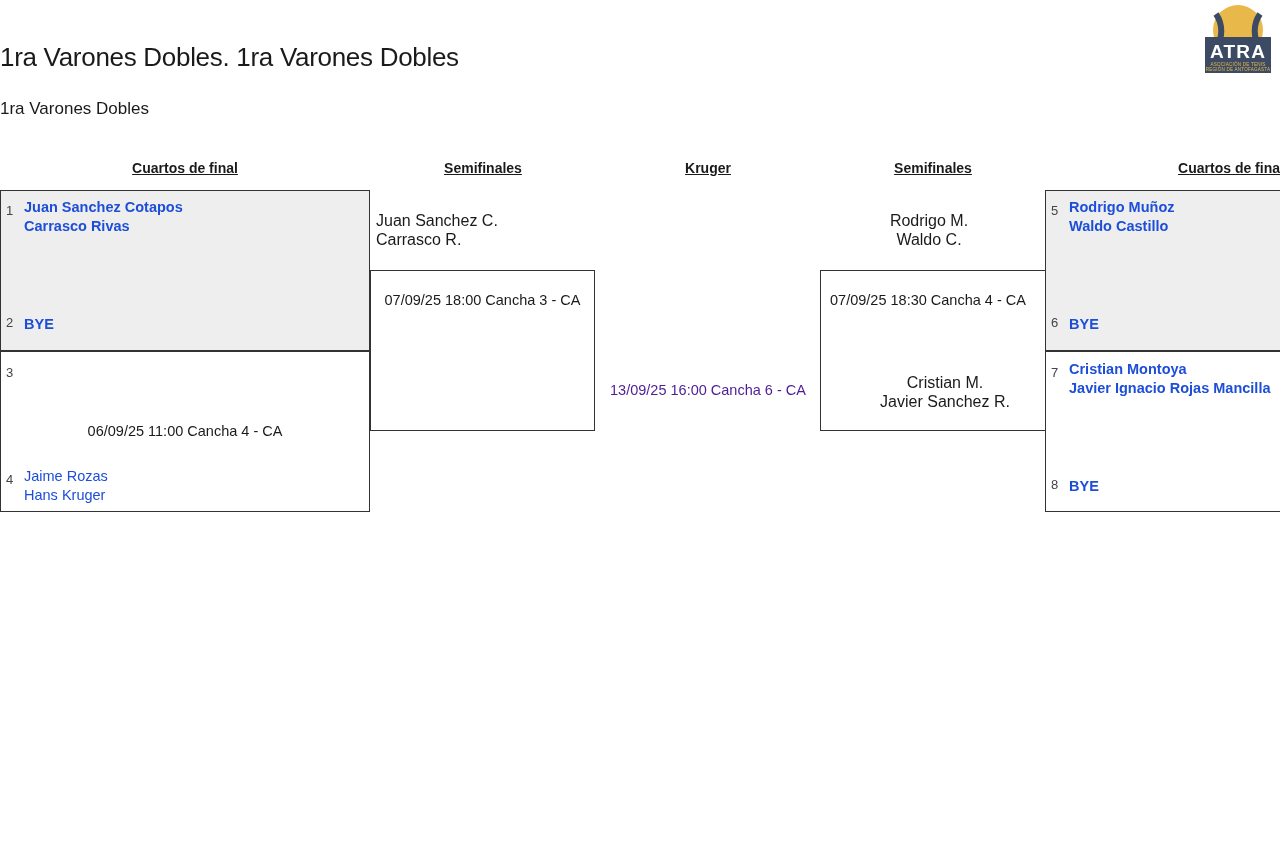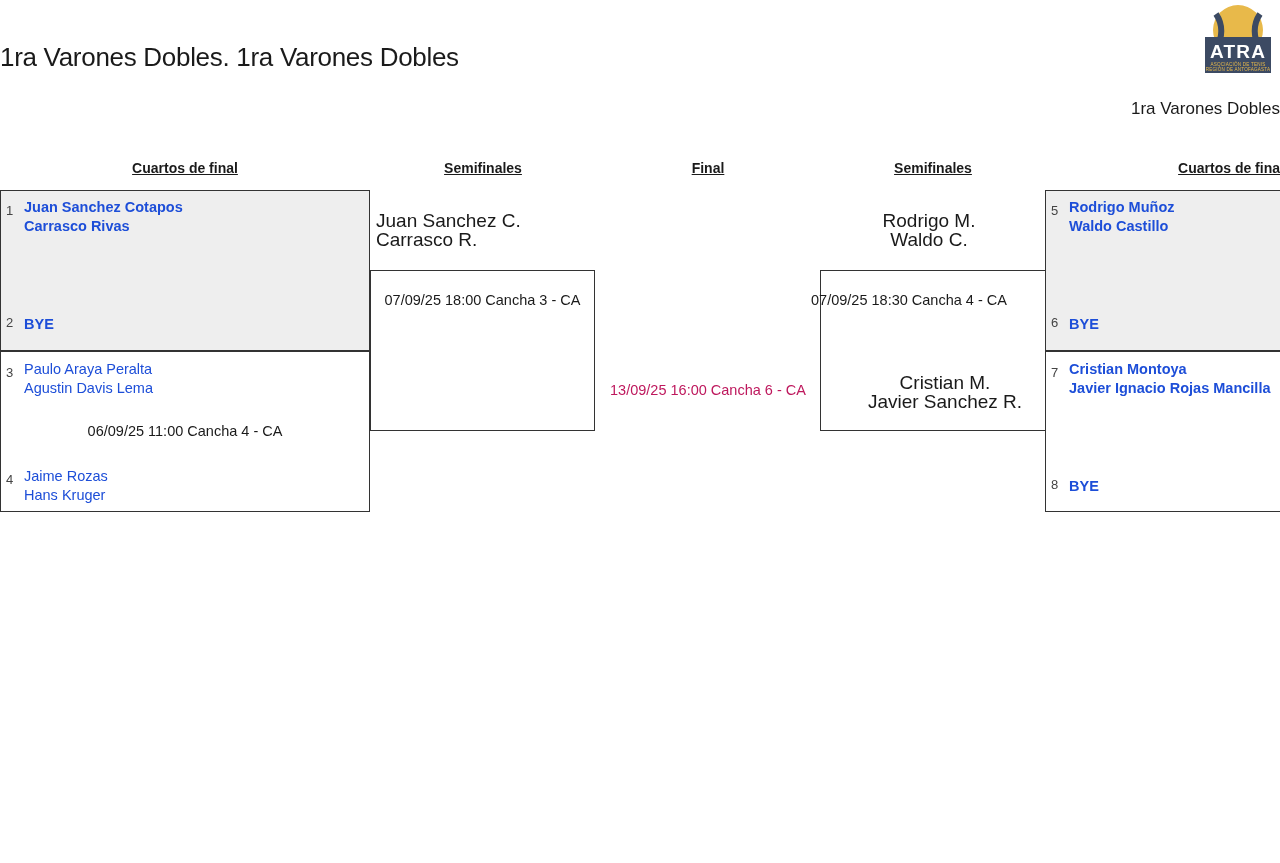--- a/index.html
+++ b/index.html
@@ -47,21 +47,21 @@
     right: 0; top: 0;
     width: 84px; height: 82px;
   }
   #logo svg { display: block; }
 
   
   #draw-name {
     position: absolute;
     left: 0; top: 99px;
     width: 1280px;
-    text-align: right;
+    text-align: left;
     font-size: 17px;
     font-weight: 400;
     color: #1a1a1a;
   }
 
   
   .round-header {
     position: absolute;
     top: 160px;
     font-size: 14px;
@@ -117,37 +117,37 @@
     position: absolute;
     font-size: 14.5px;
     line-height: 19px;
     color: #1a1a1a;
     text-align: center;
   }
 
   
   .sf-names {
     position: absolute;
-    font-size: 19px;
+    font-size: 16px;
     line-height: 19px;
     color: #1a1a1a;
     white-space: nowrap;
   }
   .sf-names.left  { text-align: left; }
   .sf-names.right { text-align: center; }
 
   
   #final-sched {
     position: absolute;
     left: 596px;
     top: 382px;
     width: 224px;
     text-align: center;
     font-size: 14.5px;
-    color: #be185d;
+    color: #4c1d95;
     white-space: nowrap;
   }
 </style>
 </head>
 <body>
 
 <div id="header">
   <div id="tourney-subtitle">1ra Varones Dobles. 1ra Varones Dobles</div>
 
   <div id="logo">
@@ -162,21 +162,21 @@
       <text x="42" y="65.5" font-family="Liberation Sans, sans-serif" font-size="4.6" fill="#E8B94A" text-anchor="middle" letter-spacing="0.2">ASOCIACIÓN DE TENIS</text>
       <text x="42" y="71" font-family="Liberation Sans, sans-serif" font-size="4.6" fill="#E8B94A" text-anchor="middle" letter-spacing="0.2">REGIÓN DE ANTOFAGASTA</text>
     </svg>
   </div>
 </div>
 
 <div id="draw-name">1ra Varones Dobles</div>
 
 <div class="round-header" id="hdr-qf-left">Cuartos de final</div>
 <div class="round-header" id="hdr-sf-left">Semifinales</div>
-<div class="round-header" id="hdr-final">Final</div>
+<div class="round-header" id="hdr-final">Kruger</div>
 <div class="round-header" id="hdr-sf-right">Semifinales</div>
 <div class="round-header" id="hdr-qf-right">Cuartos de final</div>
 
 <div class="box shaded" style="left:0px; top:190px; width:370px; height:161px;">
 </div>
 <div class="entry bold" style="left:6px; top:198px; width:360px;">
   <span class="seed">1</span>
   <span class="names">
     <span>Juan Sanchez Cotapos</span><br>
     <span>Carrasco Rivas</span>
@@ -186,24 +186,20 @@
   <span class="seed">2</span>
   <span class="names">
     <span>BYE</span>
   </span>
 </div>
 
 <div class="box" style="left:0px; top:351px; width:370px; height:161px;">
 </div>
 <div class="entry" style="left:6px; top:360px; width:360px;">
   <span class="seed">3</span>
-  <span class="names">
-    <span>Paulo Araya Peralta</span><br>
-    <span>Agustin Davis Lema</span>
-  </span>
 </div>
 <div class="sched" style="left:10px; top:422px; width:350px;">06/09/25 11:00 Cancha 4 - CA</div>
 <div class="entry" style="left:6px; top:467px; width:360px;">
   <span class="seed">4</span>
   <span class="names">
     <span>Jaime Rozas</span><br>
     <span>Hans Kruger</span>
   </span>
 </div>
 
@@ -216,21 +212,21 @@
 <div class="sched" style="left:378px; top:291px; width:209px;">07/09/25 18:00 Cancha 3 - CA</div>
 
 <div id="final-sched">13/09/25 16:00 Cancha 6 - CA</div>
 
 <div class="sf-names right" style="left:820px; top:211px; width:218px;">
   <span>Rodrigo M.</span><br>
   <span>Waldo C.</span>
 </div>
 <div class="box" style="left:820px; top:270px; width:226px; height:161px;">
 </div>
-<div class="sched" style="left:804px; top:291px; width:210px;">07/09/25 18:30 Cancha 4 - CA</div>
+<div class="sched" style="left:823px; top:291px; width:210px;">07/09/25 18:30 Cancha 4 - CA</div>
 <div class="sf-names right" style="left:820px; top:373px; width:218px;padding-left:32px;">
   <span>Cristian M.</span><br>
   <span>Javier Sanchez R.</span>
 </div>
 
 <div class="box shaded" style="left:1045px; top:190px; width:370px; height:161px;">
 </div>
 <div class="entry bold" style="left:1051px; top:198px; width:360px;">
   <span class="seed">5</span>
   <span class="names">

